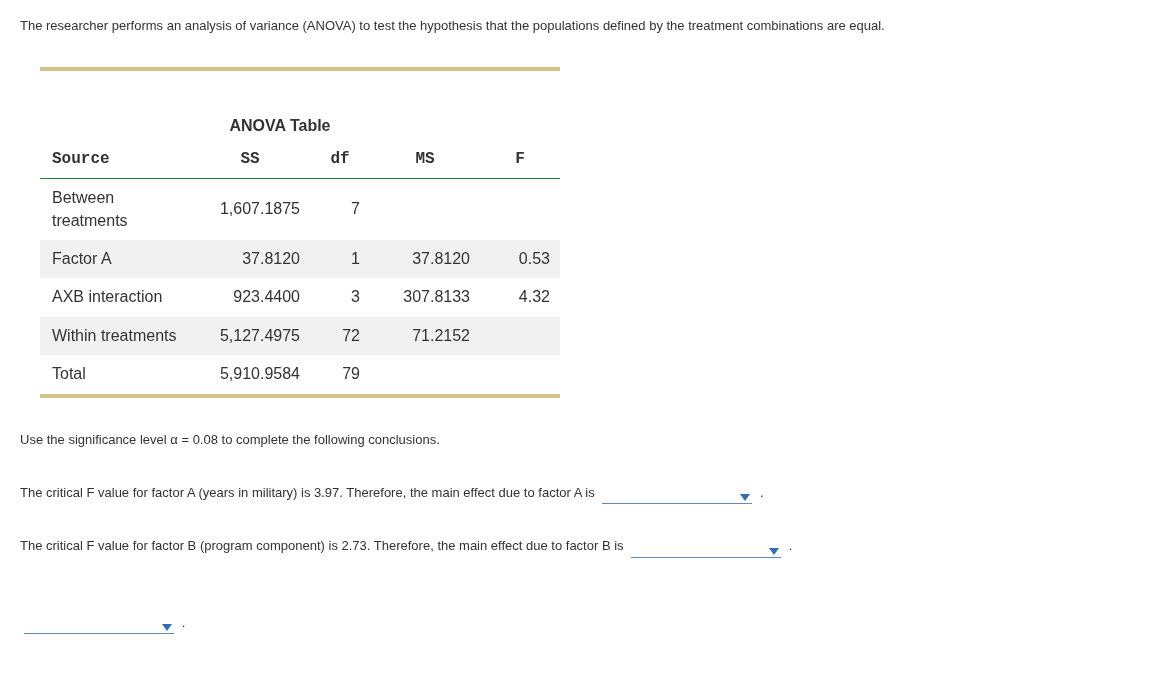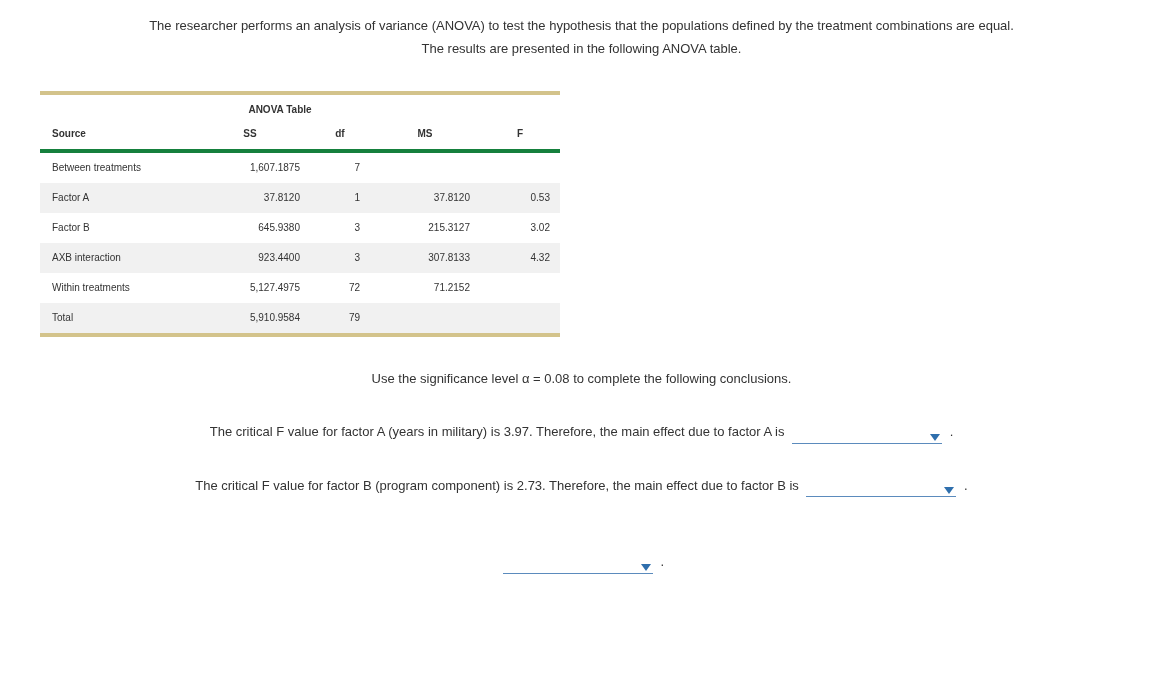--- a/index.html
+++ b/index.html
@@ -7,39 +7,39 @@
     font-size: 13px;
     color: #333;
     margin: 0;
     padding: 10px 20px;
     line-height: 1.4;
     background: #fff;
   }
   p.intro-text, p.body-text {
     margin: 4px 0 20px 0;
     line-height: 1.8;
-    text-align: center;
   }
   p.body-text {
     margin-top: 30px;
     margin-bottom: 10px;
   }
   .table-wrap {
     margin: 30px 0 30px 20px;
     width: 520px;
   }
   .gold-rule {
     height: 4px;
     background: #d3c38b;
     width: 100%;
   }
   table.anova {
     border-collapse: collapse;
     width: 100%;
-    font-size: 10px;
+    font-size: 16px;
+    margin-top: 36px;
   }
   table.anova th {
     font-weight: bold;
     text-align: center;
     padding: 8px 10px;
   }
   table.anova th.source-h {
     text-align: left;
     padding-left: 12px;
   }
@@ -47,21 +47,22 @@
     padding: 8px 10px;
     text-align: right;
   }
   table.anova td.source {
     text-align: left;
     padding-left: 12px;
   }
   table.anova td.source.indent {
   }
   table.anova tr.header-row th {
-    border-bottom: 4px solid #15803d;
+    border-bottom: 1px solid #15803d;
+    font-family: Liberation Mono, monospace;
   }
   table.anova tr.title-row th {
     text-align: center;
     padding-bottom: 2px;
   }
   table.anova tbody tr:nth-child(even) {
     background: #f1f1f1;
   }
   .dropdown-blank {
     display: inline-block;
@@ -86,21 +87,20 @@
   .col-ss   { width: 100px; }
   .col-df   { width: 40px;  }
   .col-ms   { width: 90px;  }
   .col-f    { width: 60px;  }
 </style>
 </head>
 <body>
 
 <p class="intro-text">
   <span>The researcher performs an analysis of variance (ANOVA) to test the hypothesis that the populations defined by the treatment combinations are equal.</span><br>
-  <span>The results are presented in the following ANOVA table.</span>
 </p>
 
 <div class="table-wrap">
   <div class="gold-rule"></div>
   <table class="anova">
     <thead>
       <tr class="title-row">
         <th></th>
         <th colspan="2">ANOVA Table</th>
         <th></th>
@@ -121,27 +121,20 @@
           <td>7</td>
           <td></td>
           <td></td>
         </tr>
         <tr>
           <td class="source indent">Factor A</td>
           <td>37.8120</td>
           <td>1</td>
           <td>37.8120</td>
           <td>0.53</td>
-        </tr>
-        <tr>
-          <td class="source indent">Factor B</td>
-          <td>645.9380</td>
-          <td>3</td>
-          <td>215.3127</td>
-          <td>3.02</td>
         </tr>
         <tr>
           <td class="source indent">AXB interaction</td>
           <td>923.4400</td>
           <td>3</td>
           <td>307.8133</td>
           <td>4.32</td>
         </tr>
         <tr>
           <td class="source">Within treatments</td>

